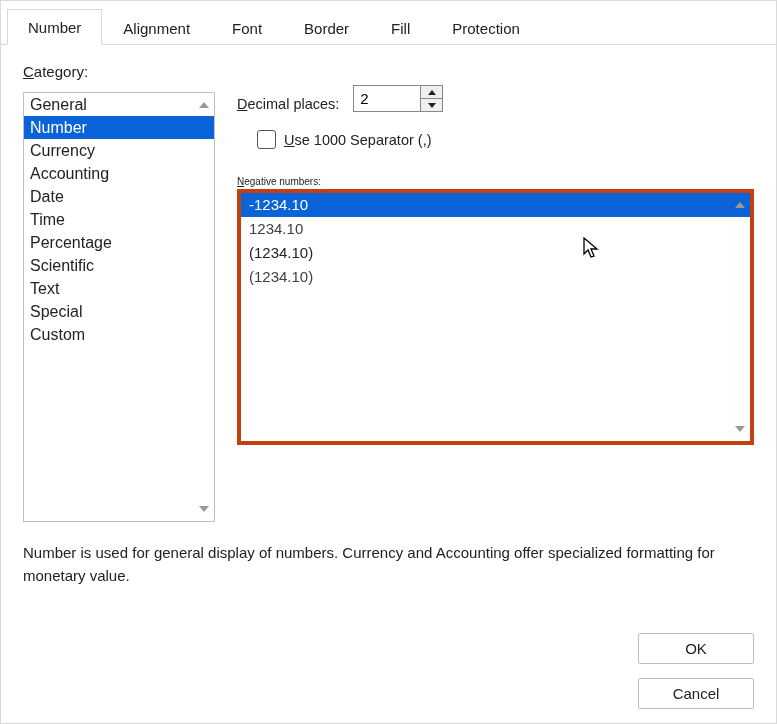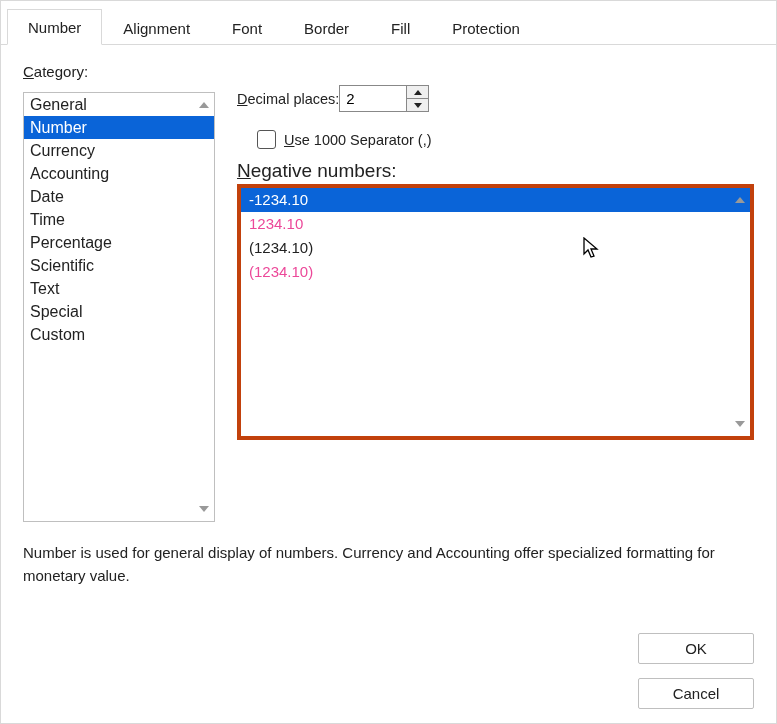--- a/index.html
+++ b/index.html
@@ -102,22 +102,23 @@
     position: absolute;
     top: -11px;
     left: 10px;
     background: #fff;
     padding: 0 4px;
     font-size: 15px;
   }
   
   .row {
     display: flex;
-    align-items: center;
+    align-items: flex-end;
     margin-top: 22px;
+    gap: 14px;
   }
   .spinner {
     display: flex;
     border: 1px solid #888;
     height: 27px;
     width: 90px;
   }
   .spinner input {
     border: none;
     width: 66px;
@@ -151,39 +152,39 @@
   }
   .chk {
     width: 19px;
     height: 19px;
     border: 1.5px solid #555;
     border-radius: 3px;
     cursor: pointer;
     background: #fff;
   }
   
-  .neg-label { margin-top: 11px; font-size: 19px; }
+  .neg-label { margin-top: 27px; font-size: 10px; }
   .neg-list {
     border: 4px solid #c2410c;
     height: 256px;
     margin-top: 2px;
     position: relative;
     background: #fff;
   }
   .neg-item {
     padding: 1px 8px;
     font-size: 15px;
     line-height: 22px;
     cursor: default;
   }
   .neg-item.selected {
     background: #0a64d8;
     color: #fff;
   }
-  .red { color: #ec4899; }
+  .red { color: #404040; }
   
   .description {
     position: absolute;
     left: 22px; right: 22px;
     top: 540px;
     font-size: 15px;
     line-height: 23px;
   }
   
   .buttons {

